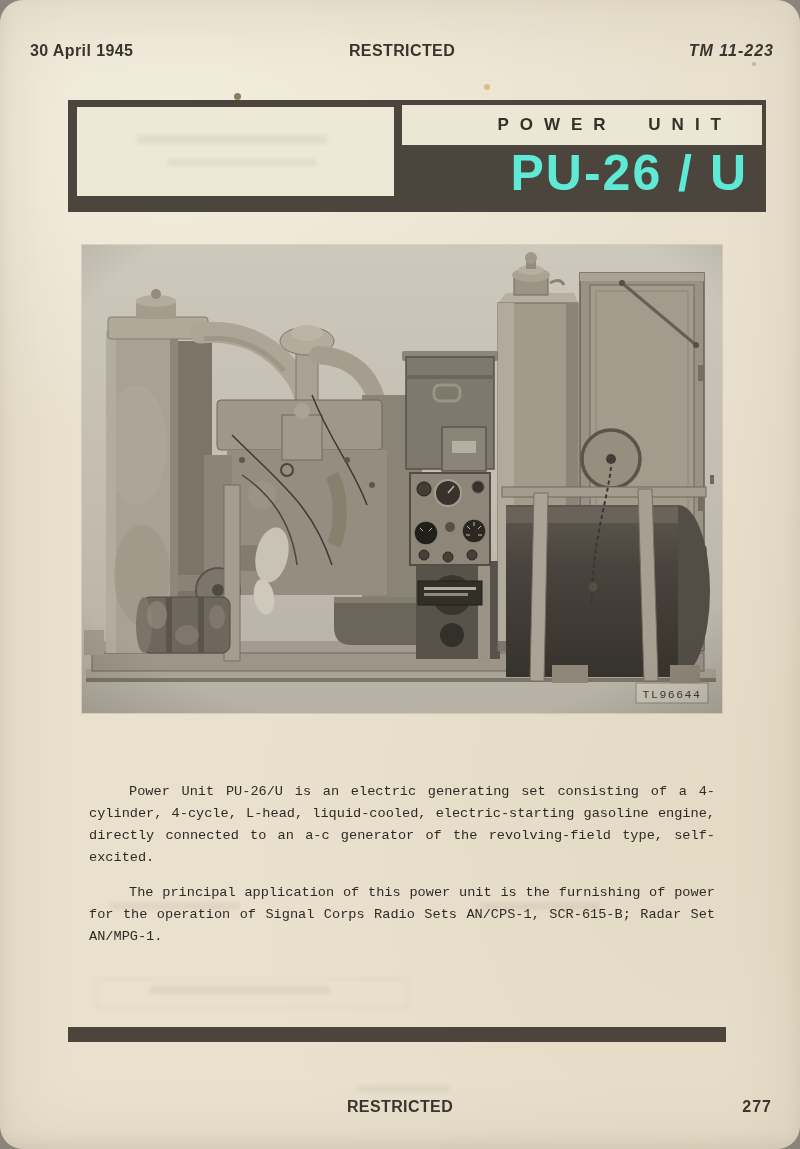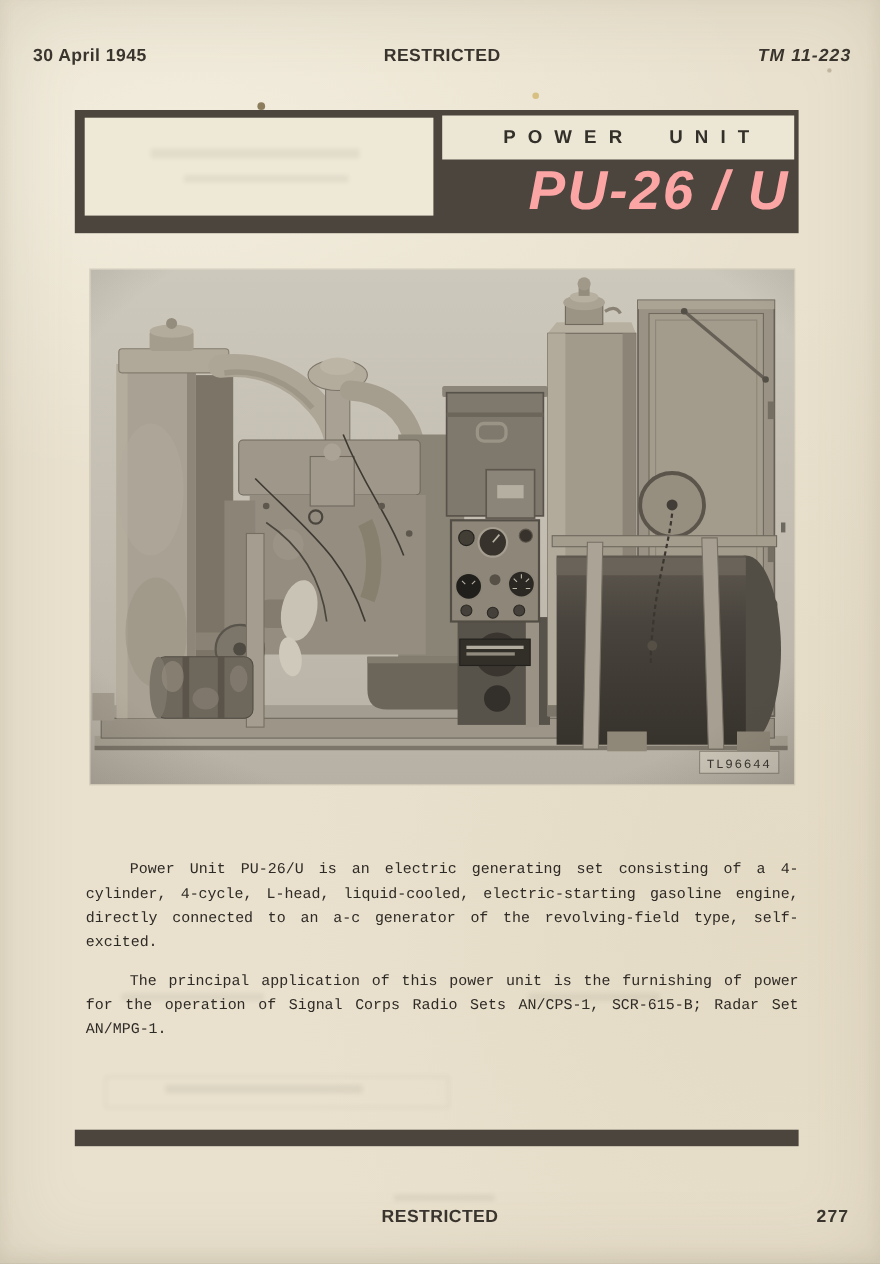--- a/index.html
+++ b/index.html
@@ -2,52 +2,52 @@
 <html><head>
 <meta charset="utf-8">
 <style>
   html,body{margin:0;padding:0;background:#8a857c;}
   .page{
     position:relative;width:800px;height:1149px;overflow:hidden;
     background:
       radial-gradient(ellipse 900px 500px at 22% 12%, rgba(255,252,242,.45), rgba(255,252,242,0) 60%),
       radial-gradient(ellipse 700px 900px at 88% 72%, rgba(190,170,130,.12), rgba(190,170,130,0) 65%),
       #e9e1ce;
-    font-family:"Liberation Sans", sans-serif;color:#35312b;
+    font-family:"Liberation Sans", sans-serif;color:#35312b;border-radius:23px;
   }
   .page::after{content:"";position:absolute;inset:0;pointer-events:none;
     box-shadow:inset 0 0 70px rgba(120,104,78,.16), inset 0 -6px 14px rgba(110,95,70,.10);}
   
   .page-header{position:absolute;top:42px;left:30px;right:26px;display:flex;align-items:baseline;
     font-weight:bold;font-size:16px;letter-spacing:.4px;color:#39352e;}
   .page-header .h-date{flex:1;text-align:left;}
   .page-header .h-class{flex:1;text-align:center;}
   .page-header .h-tm{flex:1;text-align:right;letter-spacing:1px;font-style:italic;}
   .page-footer{position:absolute;top:1098px;left:0;right:0;height:20px;
     font-weight:bold;font-size:16px;color:#39352e;}
   .page-footer .f-class{position:absolute;left:0;right:0;text-align:center;letter-spacing:.4px;}
   .page-footer .f-page{position:absolute;right:28px;letter-spacing:1px;}
   
-  .title-block{position:absolute;left:68px;top:100px;width:658px;height:112px;background:#4b453d;}
+  .title-block{position:absolute;left:68px;top:100px;width:658px;height:112px;background:#4b453d;padding-left:40px;}
   .title-left-box{position:absolute;left:9px;top:7px;width:317px;height:89px;background:#eee8d7;}
   .title-label-strip{position:absolute;left:334px;top:5px;right:4px;height:40px;background:#ece6d5;
     display:flex;align-items:center;justify-content:flex-end;padding-right:30px;box-sizing:border-box;}
   .title-label-strip span{font-size:17px;font-weight:bold;letter-spacing:11px;word-spacing:16px;color:#332f29;}
-  .title-model{position:absolute;right:8px;top:48px;font-size:50px;font-weight:bold;line-height:1;
-    letter-spacing:2px;color:#fca5a5;white-space:nowrap;font-style:italic;}
+  .title-model{position:absolute;right:18px;top:48px;font-size:50px;font-weight:bold;line-height:1;
+    letter-spacing:2px;color:#5eead4;white-space:nowrap;}
   
   .photo-figure{position:absolute;left:82px;top:245px;width:640px;height:468px;margin:0;
     box-shadow:0 0 0 1px rgba(90,84,74,.15);}
   .photo-caption{position:absolute;top:728px;left:0;right:0;text-align:center;
     font-size:17px;font-weight:bold;letter-spacing:6px;word-spacing:9px;color:#332f29;}
   
   .body-text{position:absolute;left:78px;top:781px;width:648px;
     font-family:"Liberation Mono", monospace;font-size:13.6px;line-height:1.62;
     text-align:justify;color:#2e2a25;}
-  .body-text p{margin:0 0 13px;text-indent:40px;}
+  .body-text p{margin:0 11px 13px;text-indent:40px;}
   .divider-bar{position:absolute;left:68px;top:1027px;width:658px;height:15px;background:#4b453d;}
   
   .smudge{position:absolute;opacity:.07;filter:blur(2px);background:#4a4336;border-radius:2px;}
   .smudge-box{position:absolute;opacity:.06;filter:blur(2px);border:2px solid #4a4336;border-radius:2px;background:transparent;}
   .speck{position:absolute;border-radius:50%;}
 </style>
 </head>
 <body>
 
 <div class="page">

